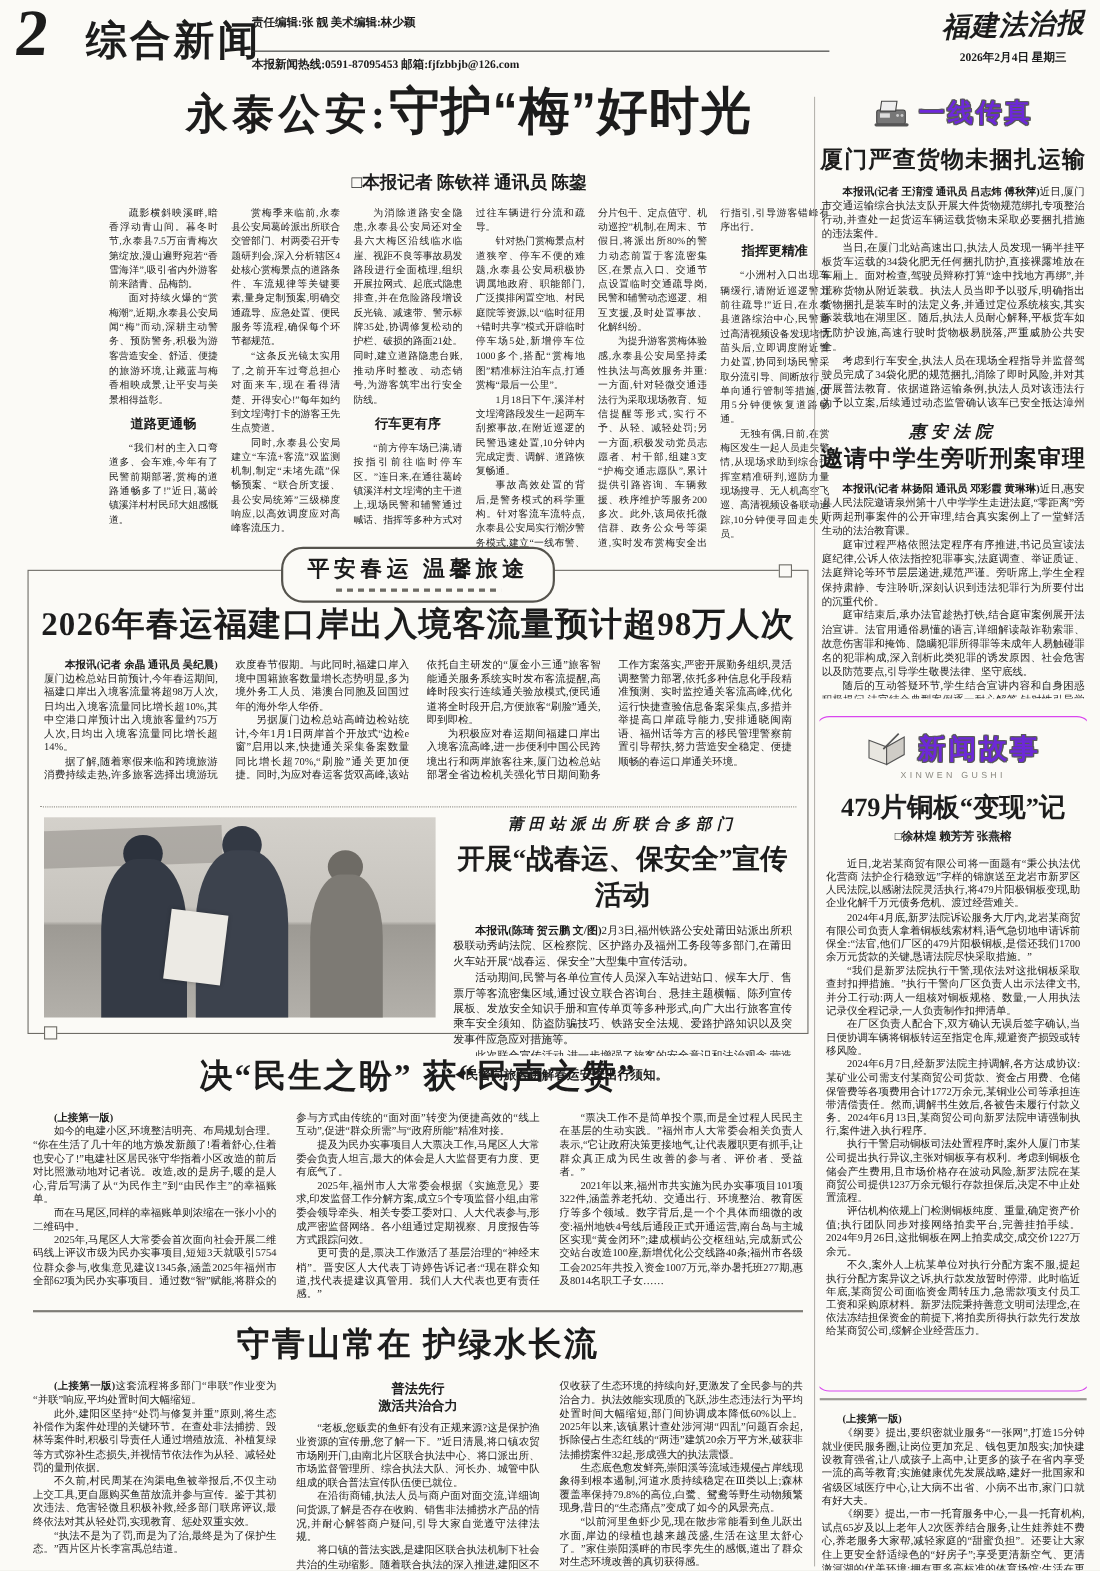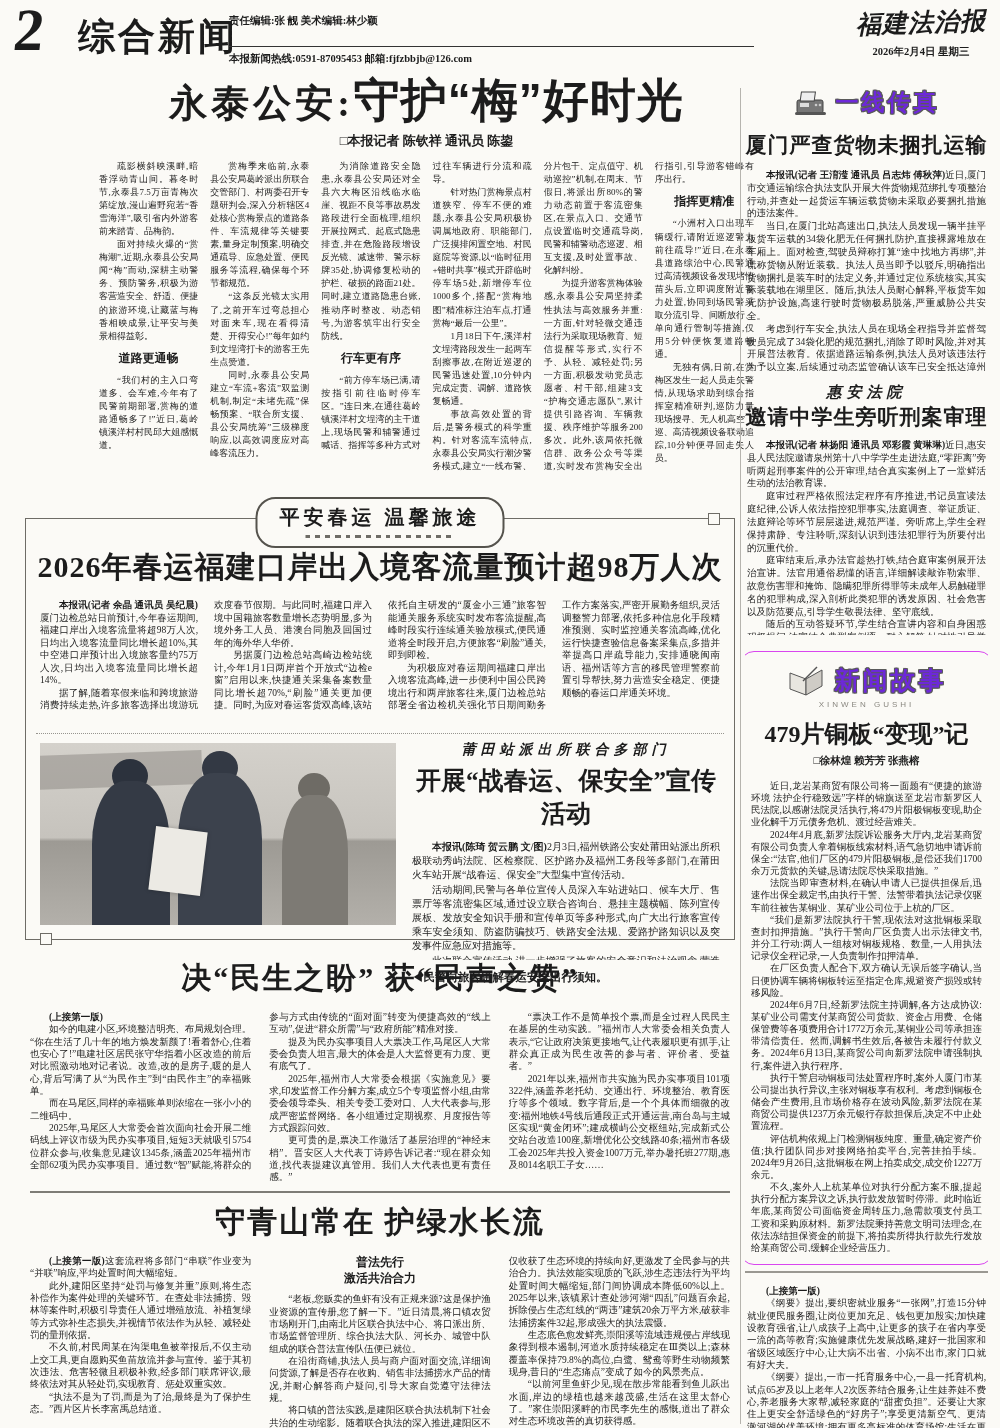--- a/index.html
+++ b/index.html
@@ -20,21 +20,21 @@
   
   .flow p{margin:0;text-indent:2em;text-align:justify;}
   .flow p b{font-weight:bold;}
   .sub-head{text-align:center;font-weight:bold;font-size:12px;margin:7px 0;
             font-family:"Liberation Sans",sans-serif;white-space:pre-line;}
   
   .main-art{position:absolute;left:99px;top:70px;width:655px;height:400px;}
   .main-hl{text-align:center;white-space:nowrap;}
   .main-hl .pre{font-size:38px;font-weight:600;letter-spacing:4px;}
   .main-hl .big{font-size:46px;font-weight:900;font-family:"Liberation Sans",sans-serif;letter-spacing:1px;}
-  .main-byline{text-align:center;font-size:13px;font-weight:bold;margin-top:0;}
+  .main-byline{text-align:center;font-size:16px;font-weight:bold;margin-top:24px;}
   .main-body{margin-top:10px;height:318px;column-count:6;column-gap:12px;
              font-size:9px;line-height:1.45;overflow:hidden;}
   
   .rail{position:absolute;left:745px;top:85px;width:243px;height:1343px;overflow:hidden;}
   .vline{position:absolute;left:740px;top:88px;width:1px;height:1336px;background:#b6b4ae;}
   .badge-row{display:flex;align-items:center;justify-content:center;gap:8px;}
   .outline-txt{font-family:Liberation Sans, sans-serif;font-weight:900;color:#6d28d9;letter-spacing:3px;
      text-shadow:1px 1px 0 #5a5a5a,-1px -1px 0 #5a5a5a,1px -1px 0 #5a5a5a,-1px 1px 0 #5a5a5a,0 1px 0 #5a5a5a,0 -1px 0 #5a5a5a,1px 0 0 #5a5a5a,-1px 0 0 #5a5a5a;}
   .fax-badge{position:absolute;left:0;right:0;top:2px;}
   .fax-badge .outline-txt{font-size:23px;}
@@ -177,23 +177,22 @@
           <path d="M3 8 L19 14 L19 30 L3 24 Z" fill="#e8e6e0" stroke="#555"></path>
           <path d="M35 5 L19 14 L19 30 L35 21 Z" fill="#cfccc6" stroke="#555"></path>
           <line x1="30" y1="2" x2="16" y2="16" stroke="#555" stroke-width="1.5"></line>
         </svg>
         <span class="outline-txt">新闻故事</span>
       </div>
       <div class="nb-sub">XINWEN GUSHI</div>
       <div class="c-title">479片铜板“变现”记</div>
       <div class="c-byline">□徐林煌 赖芳芳 张燕榕</div>
       <div class="c-body flow">
-          <p>近日,龙岩某商贸有限公司将一面题有“便捷的旅游环境 法护企行稳致远”字样的锦旗送至龙岩市新罗区人民法院,以感谢法院灵活执行,将479片阳极铜板变现,助企业化解千万元债务危机、渡过经营难关。</p>
+          <p>近日,龙岩某商贸有限公司将一面题有“秉公执法优化营商 法护企行稳致远”字样的锦旗送至龙岩市新罗区人民法院,以感谢法院灵活执行,将479片阳极铜板变现,助企业化解千万元债务危机、渡过经营难关。</p>
           <p>2024年4月底,新罗法院诉讼服务大厅内,龙岩某商贸有限公司负责人拿着铜板线索材料,语气急切地申请诉前保全:“法官,他们厂区的479片阳极铜板,是偿还我们1700余万元货款的关键,恳请法院尽快采取措施。”</p>
-          <p>法院当即审查材料,在确认申请人已提供担保后,迅速作出保全裁定书,由执行干警、法警带着执法记录仪驱车前往被告某铜业、某矿业公司位于上杭的厂区。</p>
           <p>“我们是新罗法院执行干警,现依法对这批铜板采取查封扣押措施。”执行干警向厂区负责人出示法律文书,并分工行动:两人一组核对铜板规格、数量,一人用执法记录仪全程记录,一人负责制作扣押清单。</p>
           <p>在厂区负责人配合下,双方确认无误后签字确认,当日便协调车辆将铜板转运至指定仓库,规避资产损毁或转移风险。</p>
           <p>2024年6月7日,经新罗法院主持调解,各方达成协议:某矿业公司需支付某商贸公司货款、资金占用费、仓储保管费等各项费用合计1772万余元,某铜业公司等承担连带清偿责任。然而,调解书生效后,各被告未履行付款义务。2024年6月13日,某商贸公司向新罗法院申请强制执行,案件进入执行程序。</p>
           <p>执行干警启动铜板司法处置程序时,案外人厦门市某公司提出执行异议,主张对铜板享有权利。考虑到铜板仓储会产生费用,且市场价格存在波动风险,新罗法院在某商贸公司提供1237万余元银行存款担保后,决定不中止处置流程。</p>
           <p>评估机构依规上门检测铜板纯度、重量,确定资产价值;执行团队同步对接网络拍卖平台,完善挂拍手续。2024年9月26日,这批铜板在网上拍卖成交,成交价1227万余元。</p>
           <p>不久,案外人上杭某单位对执行分配方案不服,提起执行分配方案异议之诉,执行款发放暂时停滞。此时临近年底,某商贸公司面临资金周转压力,急需款项支付员工工资和采购原材料。新罗法院秉持善意文明司法理念,在依法冻结担保资金的前提下,将拍卖所得执行款先行发放给某商贸公司,缓解企业经营压力。</p>
         </div>
     </div>
 
     <div class="rail-div"></div>

